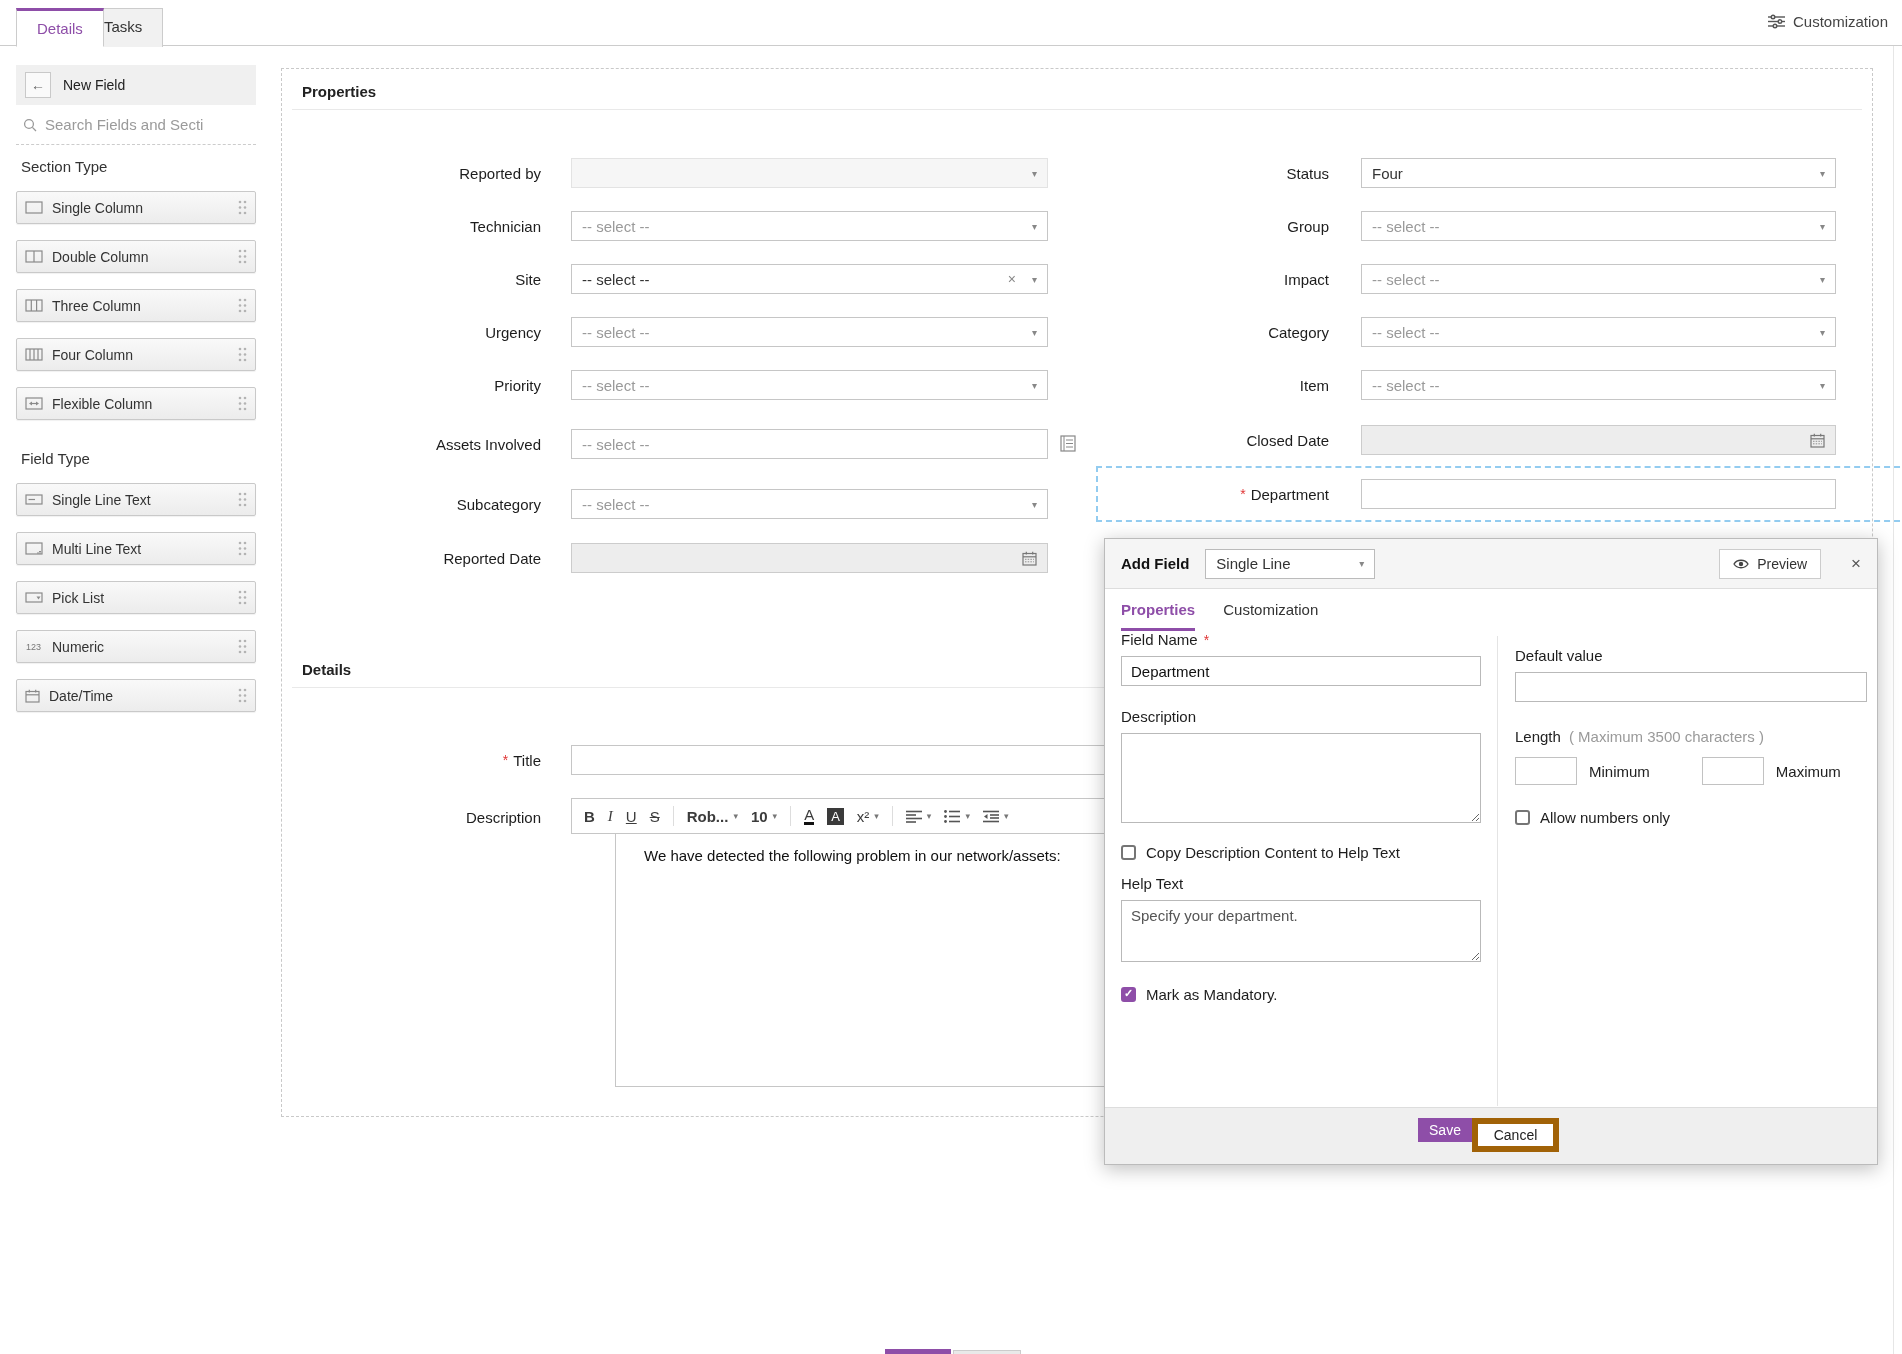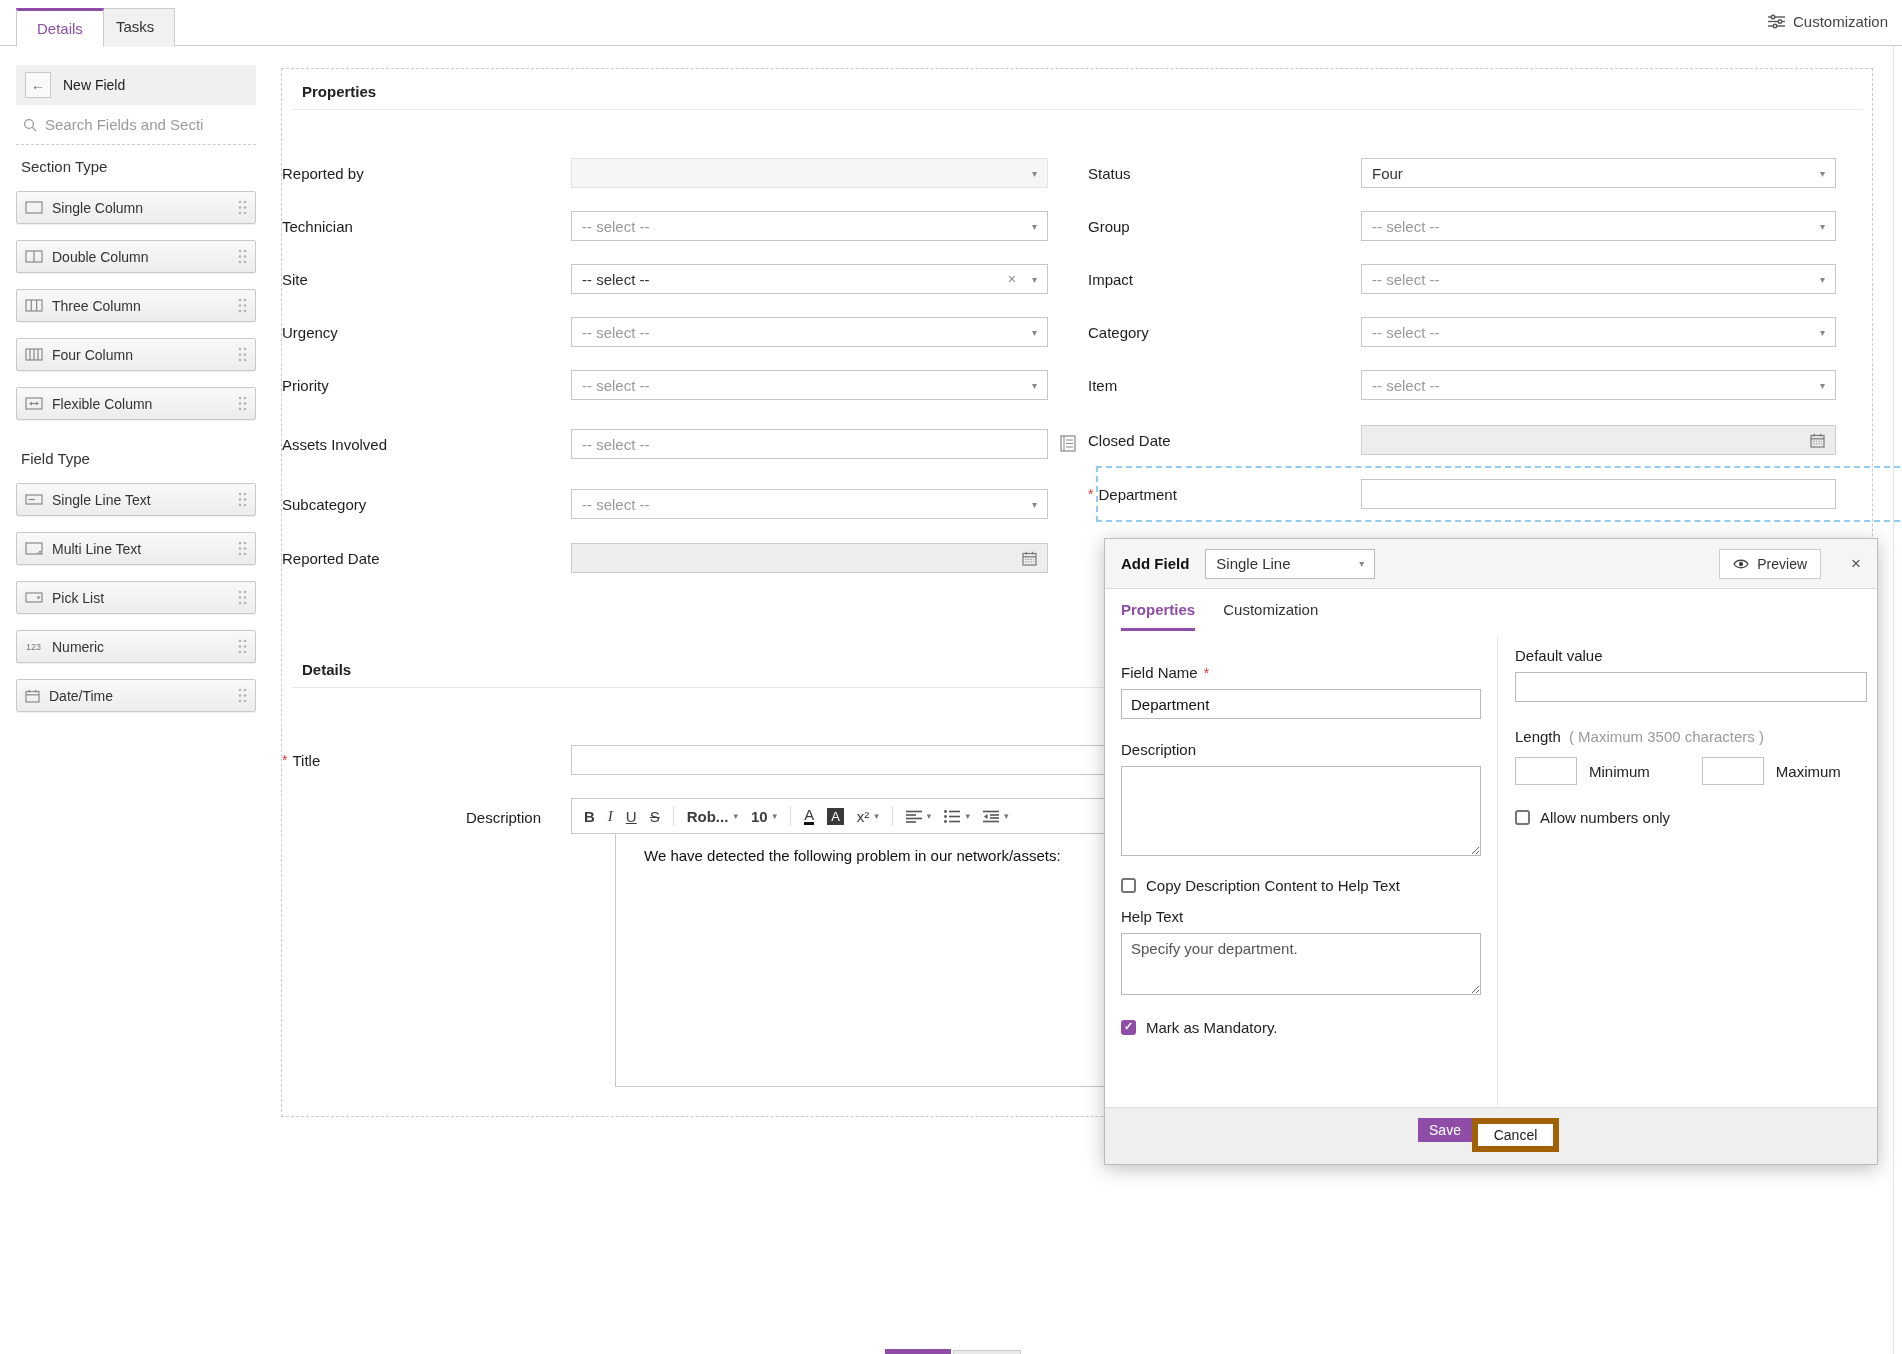--- a/index.html
+++ b/index.html
@@ -4,21 +4,21 @@
 <style>
 :root{ --accent:#8e4ea8; --req:#e03535; --border:#c6c6c6; }
 *{margin:0;padding:0;box-sizing:border-box;}
 html,body{width:1902px;height:1354px;}
 body{position:relative;background:#fff;font-family:"Liberation Sans",sans-serif;color:#222;overflow:hidden;}
 svg{display:block;}
 
 .tab-bar{position:absolute;left:0;top:0;width:100%;height:46px;background:#fff;border-bottom:1px solid #ccc;z-index:3;}
 .tab{position:absolute;top:8px;height:39px;line-height:36px;padding:0 20px;font-size:15px;}
 .tab-details{left:16px;background:#fff;border:1px solid #ccc;border-top:3px solid var(--accent);border-bottom:1px solid #fff;color:var(--accent);z-index:4;}
-.tab-tasks{left:95px;background:#f1f1f1;border:1px solid #ccc;border-bottom:none;color:#333;}
+.tab-tasks{left:83px;background:#f1f1f1;border:1px solid #ccc;border-bottom:none;color:#333;}
 .customization{position:absolute;right:14px;top:13px;display:flex;align-items:center;gap:8px;font-size:15px;color:#444;cursor:pointer;}
 .right-edge{position:absolute;right:8px;top:0;bottom:0;width:1px;background:#e6e6e6;}
 
 .sidebar{position:absolute;left:16px;top:65px;width:240px;}
 .sb-head{height:40px;background:#f0f0f0;display:flex;align-items:center;gap:12px;padding:0 9px;}
 .back-btn{width:26px;height:26px;background:#fafafa;border:1px solid #c9c9c9;display:flex;align-items:center;justify-content:center;color:#666;font-size:14px;cursor:pointer;}
 .sb-title{font-size:14px;color:#222;}
 .sb-search{height:40px;display:flex;align-items:center;gap:8px;padding:0 7px;border-bottom:1px dashed #ccc;}
 .sb-search input{border:none;outline:none;background:transparent;font-size:15px;color:#555;width:195px;}
 .sb-search input::placeholder{color:#9a9a9a;}
@@ -33,21 +33,21 @@
 .sec-hr{position:absolute;left:10px;right:10px;border-top:1px solid #e9e9e9;}
 .fcol{position:absolute;display:flex;flex-direction:column;}
 .fcol-left{left:0;top:89px;width:810px;}
 .fcol-right{left:806px;top:89px;width:786px;}
 .frow{display:flex;align-items:center;height:30px;margin-bottom:23px;}
 .fcol-left .frow:nth-of-type(5){margin-bottom:29px;}
 .fcol-left .frow:nth-of-type(6){margin-bottom:30px;}
 .fcol-left .frow:nth-of-type(7),.fcol-left .frow:nth-of-type(8){margin-bottom:24px;}
 .fcol-right .frow:nth-of-type(5){margin-bottom:25px;}
 .fcol-right .frow:nth-of-type(6){margin-bottom:24px;}
-.flabel{width:259px;display:flex;align-items:center;gap:5px;font-size:15px;color:#1d1d1d;}
+.flabel{width:259px;display:flex;justify-content:flex-end;align-items:center;gap:5px;font-size:15px;color:#1d1d1d;}
 .fcol-right .flabel{width:241px;}
 .fctl{margin-left:30px;width:477px;position:relative;display:flex;}
 .fcol-right .fctl{margin-left:32px;width:475px;}
 .req{color:var(--req);font-size:14px;}
 .ctl{height:30px;width:100%;border:1px solid var(--border);background:#fff;display:flex;align-items:center;padding:0 10px;font-size:15px;}
 .ph{color:#9a9a9a;}
 .dark .ph{color:#333;}
 .arrow{margin-left:auto;color:#888;font-size:10px;}
 .clear-x{margin-left:auto;color:#888;font-size:14px;cursor:pointer;}
 .clear-x + .arrow{margin-left:16px;}
@@ -78,21 +78,21 @@
 .modal{position:absolute;left:1104px;top:538px;width:774px;height:627px;background:#fff;border:1px solid #bbb;box-shadow:0 4px 18px rgba(0,0,0,.25);z-index:10;}
 .modal-head{height:50px;background:#f5f5f5;border-bottom:1px solid #ddd;display:flex;align-items:center;gap:16px;padding:0 16px;}
 .modal-title{font-size:15px;font-weight:700;color:#111;}
 .mselect{width:170px;height:30px;border:1px solid #bbb;background:#fff;display:flex;align-items:center;padding:0 10px;font-size:15px;color:#333;cursor:pointer;}
 .preview-btn{margin-left:auto;height:30px;border:1px solid #ccc;background:#fff;display:flex;align-items:center;gap:8px;padding:0 13px;font-size:14px;color:#333;cursor:pointer;}
 .modal-close{margin-left:14px;font-size:17px;color:#555;cursor:pointer;}
 .modal-tabs{display:flex;gap:28px;padding:12px 16px 0;}
 .mtab{font-size:15px;color:#333;padding-bottom:10px;cursor:pointer;}
 .mtab.active{color:var(--accent);font-weight:700;border-bottom:3px solid var(--accent);}
 .modal-divider{position:absolute;left:392px;top:97px;bottom:58px;width:1px;background:#e4e4e4;}
-.modal-left{position:absolute;left:16px;top:125px;width:360px;}
+.modal-left{position:absolute;left:16px;top:92px;width:360px;}
 .modal-right{position:absolute;left:410px;top:108px;width:352px;}
 .mlabel{display:flex;align-items:center;gap:6px;font-size:15px;color:#1d1d1d;margin-bottom:8px;}
 .minput{width:100%;height:30px;border:1px solid #b9b9b9;outline:none;padding:0 9px;font-size:15px;color:#111;}
 .mtextarea{width:100%;height:90px;border:1px solid #b9b9b9;outline:none;padding:6px 9px;font-size:15px;color:#555;resize:both;font-family:"Liberation Sans",sans-serif;}
 .mtextarea.short{height:62px;}
 .mt22{margin-top:22px;}
 .chk-row{display:flex;align-items:center;gap:10px;font-size:15px;color:#1d1d1d;margin-top:17px;}
 .chk{width:15px;height:15px;border:2px solid #757575;border-radius:3px;flex:0 0 auto;position:relative;cursor:pointer;}
 .chk.checked{background:var(--accent);border-color:var(--accent);}
 .chk.checked::after{content:"\2713";position:absolute;left:1px;top:-2px;color:#fff;font-size:11px;font-weight:700;}

